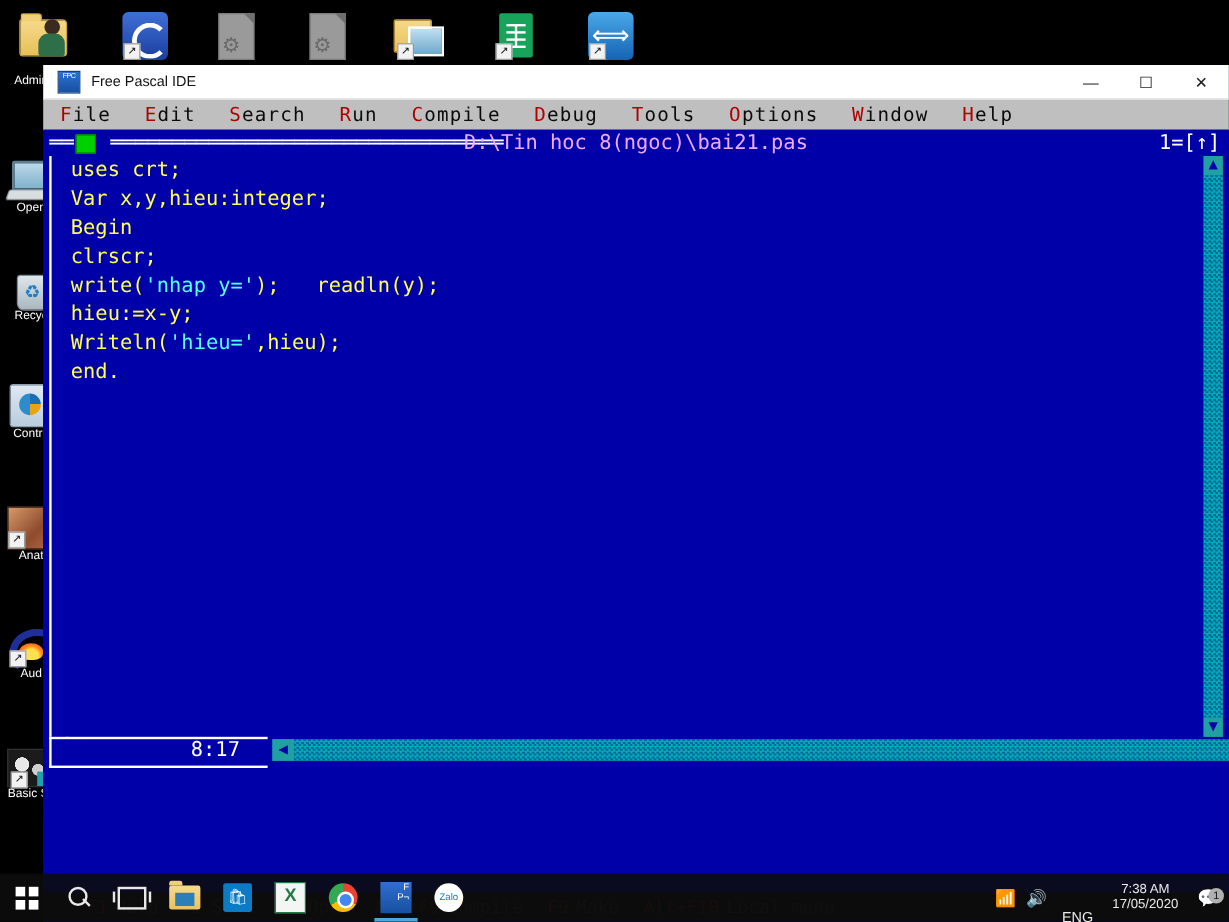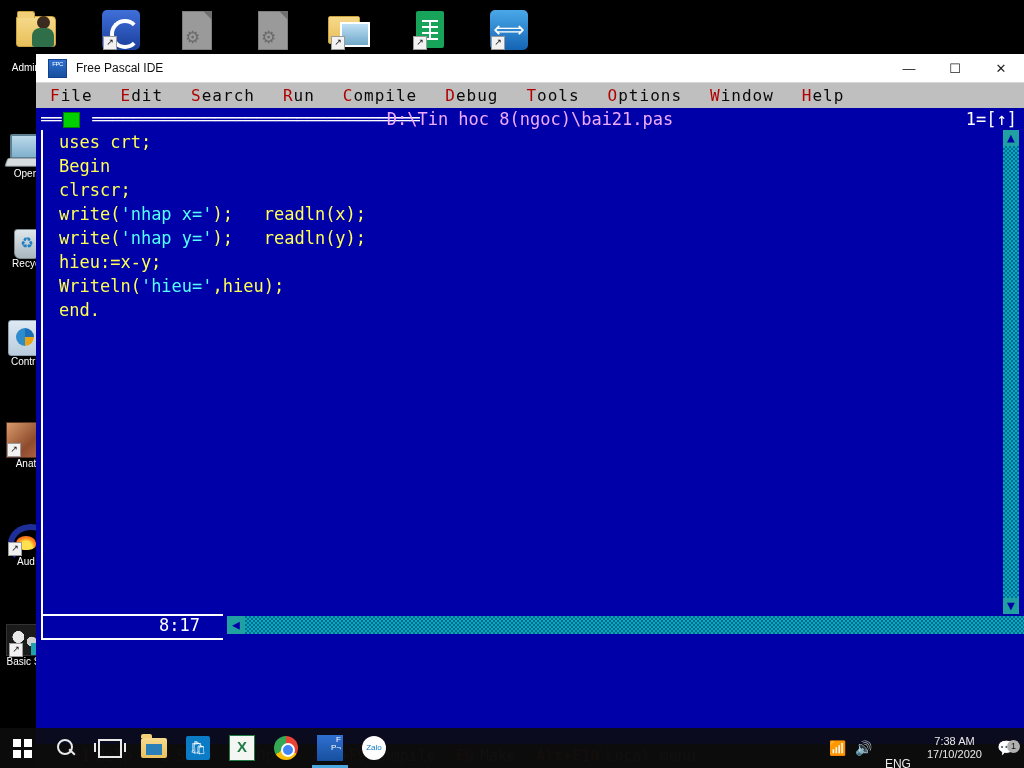--- a/index.html
+++ b/index.html
@@ -597,23 +597,23 @@
           <span class="ft-left">══&nbsp;&nbsp;&nbsp;════════════════════════════════</span>
           <span class="ft-close"></span>
           <span class="ft-title">D:\Tin hoc 8(ngoc)\bai21.pas</span>
           <span class="ft-right">1=[↑]</span>
         </div>
 
         <div class="frame-left"></div>
 
         <div id="code-area">
             <div class="code-line"><span>uses crt;</span></div>
+            <div class="code-line"><span>Var x,y,hieu:integer;</span></div>
             <div class="code-line"><span>Begin</span></div>
             <div class="code-line"><span>clrscr;</span></div>
-            <div class="code-line"><span>write(</span><span class="str">'nhap x='</span><span>);   readln(x);</span></div>
             <div class="code-line"><span>write(</span><span class="str">'nhap y='</span><span>);   readln(y);</span></div>
             <div class="code-line"><span>hieu:=x-y;</span></div>
             <div class="code-line"><span>Writeln(</span><span class="str">'hieu='</span><span>,hieu);</span></div>
             <div class="code-line"><span>end.</span></div>
           </div>
 
         <div class="frame-right">
           <div class="sb-arrow" style="top:0">▲</div>
           <div class="sb-track"></div>
           <div class="sb-arrow" style="bottom:0">▼</div>
@@ -661,21 +661,21 @@
     <div class="tb-item">
       <div class="zalo-ic"></div>
     </div>
 
     <div id="tray">
       <div class="tray-ic">📶</div>
       <div class="tray-ic">🔊</div>
       <div id="tray-lang">ENG</div>
       <div id="tray-clock">
         <div>7:38 AM</div>
-        <div>17/10/2020</div>
+        <div>17/05/2020</div>
       </div>
       <div id="tray-notif">💬
         <span class="badge">1</span>
       </div>
     </div>
   </div>
 
 </div>
 
 </body></html>

